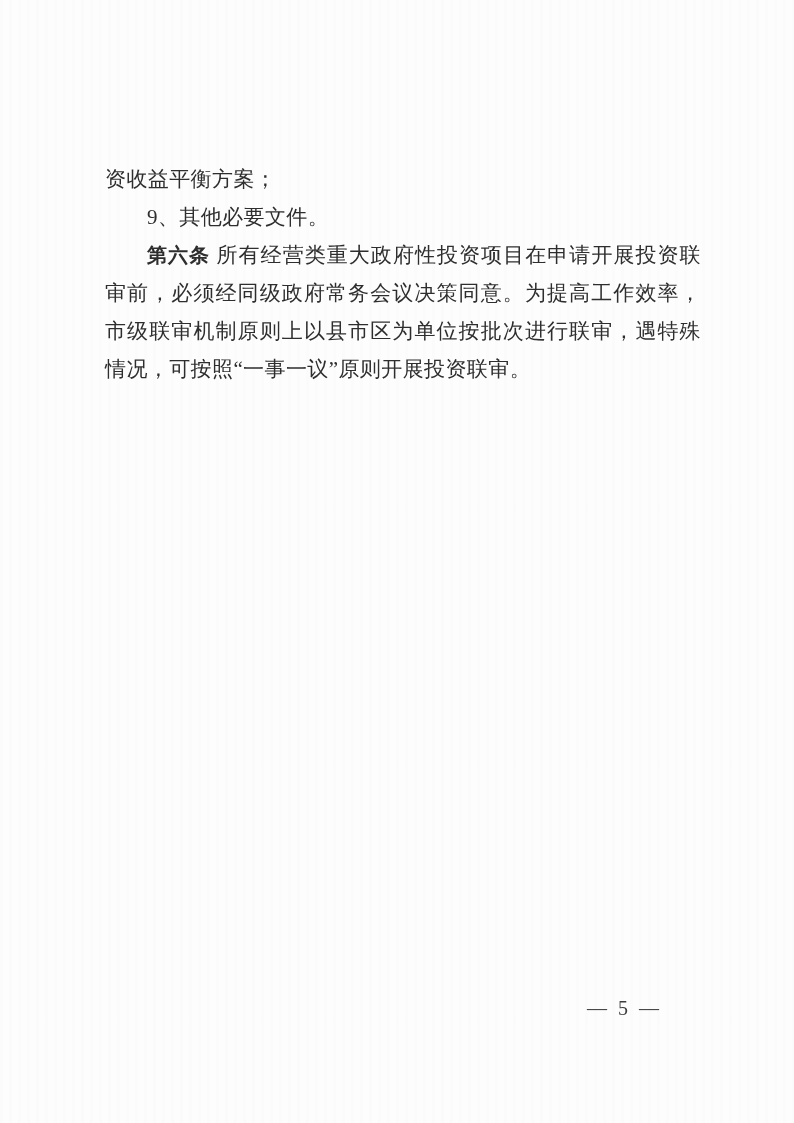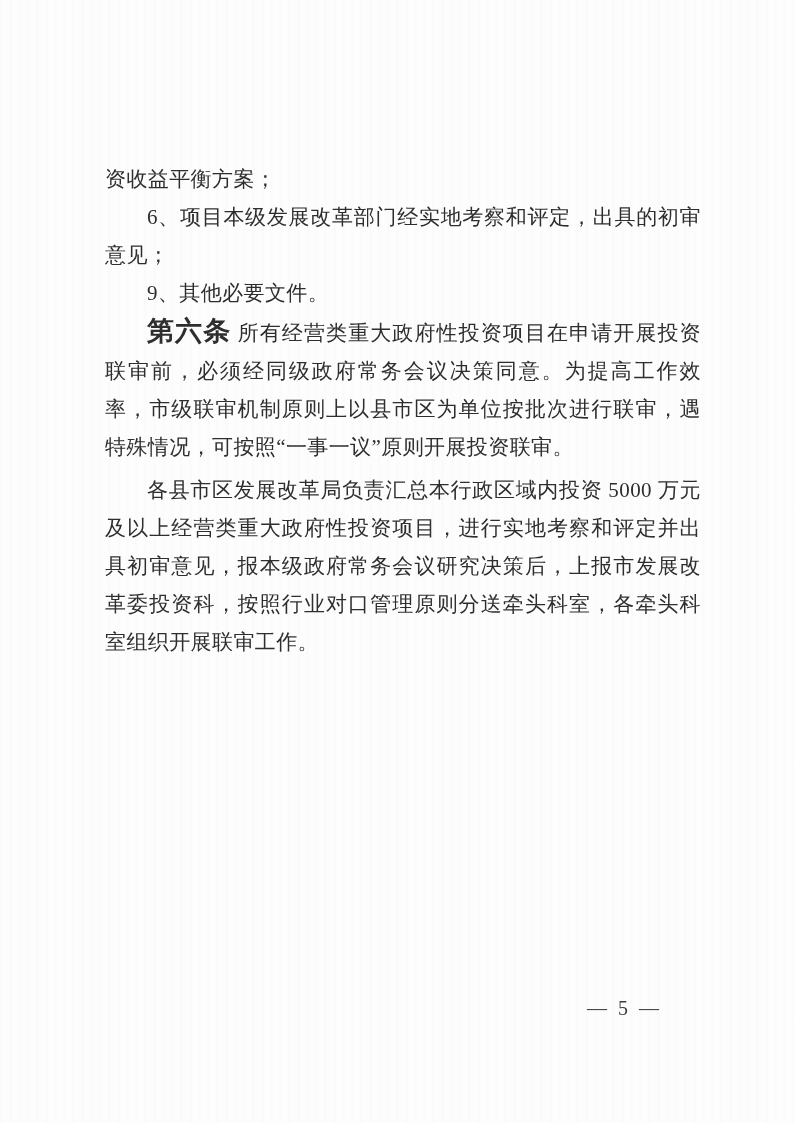--- a/index.html
+++ b/index.html
@@ -41,38 +41,36 @@
     text-indent: 2em;
   }
   .para.continuation {
     text-indent: 0;
   }
   .para.gap-sm { margin-top: 5px; }
   .para.gap-md { margin-top: 9px; }
   .lead {
     font-weight: bold;
     font-family: "Liberation Sans", "DejaVu Sans", sans-serif;
-    font-size: 27px;
+    font-size: 20px;
   }
   .footer {
     position: absolute;
     top: 996px;
     right: 132px;
     font-size: 20px;
     line-height: 24px;
     color: #3c3c3c;
     letter-spacing: 3px;
     white-space: pre;
   }
 </style>
 </head>
 <body>
 
 <div class="page">
   <main class="content" id="doc-body">
       <p class="para continuation">资收益平衡方案；</p>
-      <p class="para item">6、项目本级发展改革部门经实地考察和评定，出具的初审意见；</p>
       <p class="para item">9、其他必要文件。</p>
       <p class="para section"><b class="lead">第六条</b> 所有经营类重大政府性投资项目在申请开展投资联审前，必须经同级政府常务会议决策同意。为提高工作效率，市级联审机制原则上以县市区为单位按批次进行联审，遇特殊情况，可按照“一事一议”原则开展投资联审。</p>
-      <p class="para body gap-sm">各县市区发展改革局负责汇总本行政区域内投资 5000 万元及以上经营类重大政府性投资项目，进行实地考察和评定并出具初审意见，报本级政府常务会议研究决策后，上报市发展改革委投资科，按照行业对口管理原则分送牵头科室，各牵头科室组织开展联审工作。</p>
     </main>
   <div class="footer">— 5 —</div>
 </div>
 
 </body></html>

